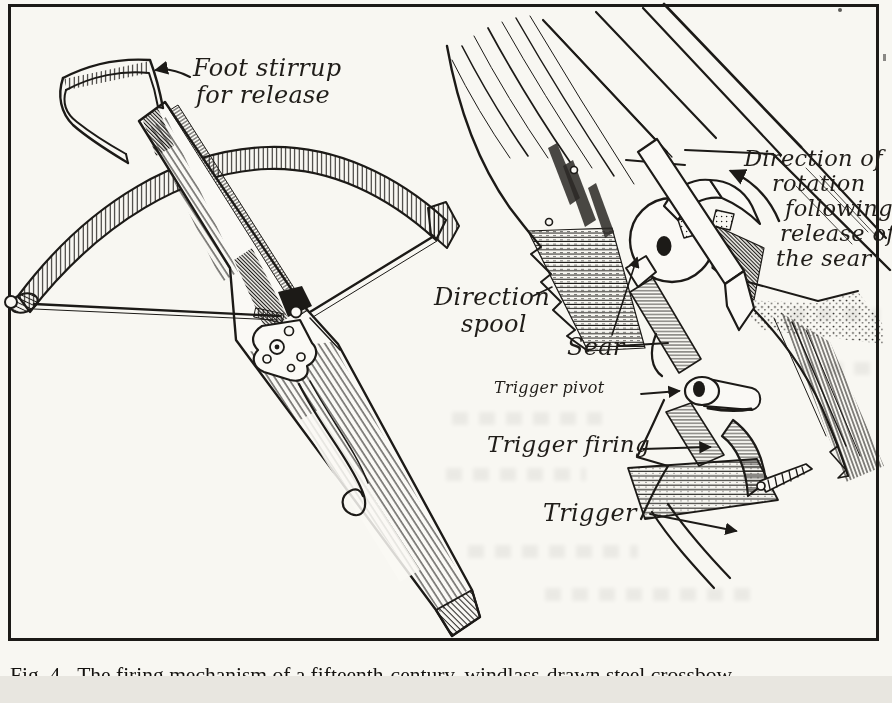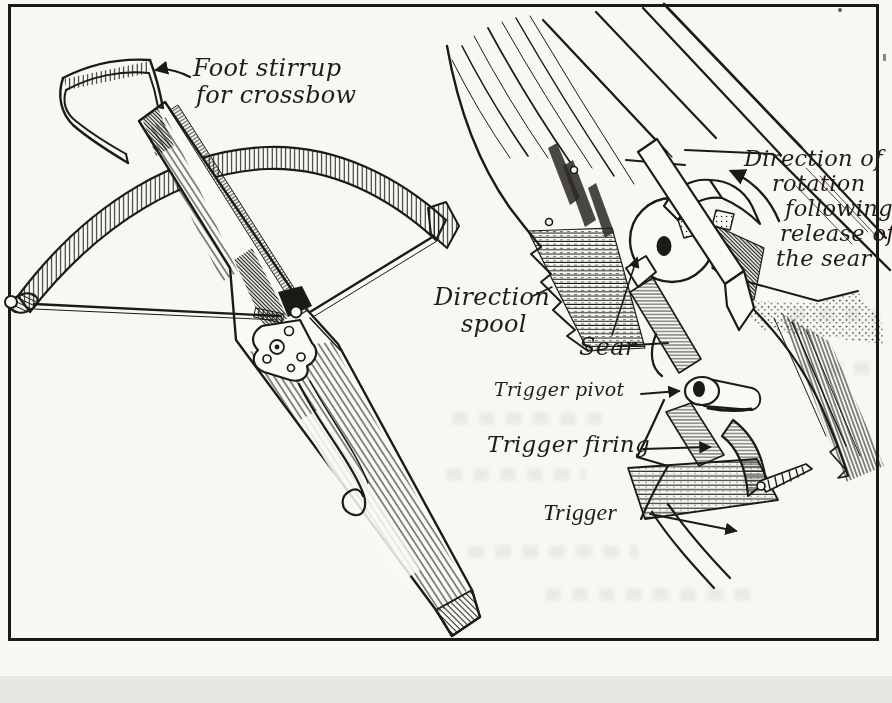--- a/index.html
+++ b/index.html
@@ -13,24 +13,24 @@
   .lbl-foot{left:193px;top:55px;font-size:24px;line-height:27px;}
   .lbl-foot span:nth-child(2){margin-left:3px;}
   .lbl-dir{left:738px;top:146px;font-size:22.5px;line-height:25px;}
   .lbl-dir span:nth-child(1){margin-left:6px;}
   .lbl-dir span:nth-child(2){margin-left:34px;}
   .lbl-dir span:nth-child(3){margin-left:47px;}
   .lbl-dir span:nth-child(4){margin-left:42px;}
   .lbl-dir span:nth-child(5){margin-left:38px;}
   .lbl-spool{left:434px;top:284px;font-size:24px;line-height:27px;}
   .lbl-spool span:nth-child(2){margin-left:27px;}
-  .lbl-sear{left:567px;top:333px;font-size:24px;margin-left:12px;}
-  .lbl-pivot{left:494px;top:378px;font-size:19px;}
+  .lbl-sear{left:567px;top:333px;font-size:24px;}
+  .lbl-pivot{left:494px;top:378px;font-size:16px;}
   .lbl-spring{left:487px;top:431px;font-size:23px;}
-  .lbl-trigger{left:543px;top:499px;font-size:24px;font-family:Liberation Serif, serif;}
+  .lbl-trigger{left:543px;top:499px;font-size:24px;}
   .caption{position:absolute;left:10px;top:663px;width:876px;display:flex;gap:17px;
            font-family:"Liberation Serif",serif;font-size:21.5px;color:#14120f;}
   .caption .figno{white-space:nowrap;}
   .bleed{position:absolute;height:13px;opacity:.05;filter:blur(2px);
          background:repeating-linear-gradient(90deg,#000 0 16px,transparent 16px 27px);}
 </style>
 </head>
 <body>
 
 <div class="page">
@@ -228,21 +228,21 @@
 
   <div class="bleed" style="left:452px;top:412px;width:150px;"></div>
   <div class="bleed" style="left:446px;top:468px;width:140px;"></div>
   <div class="bleed" style="left:468px;top:545px;width:170px;"></div>
   <div class="bleed" style="left:790px;top:308px;width:90px;"></div>
   <div class="bleed" style="left:800px;top:362px;width:80px;"></div>
   <div class="bleed" style="left:545px;top:588px;width:210px;"></div>
 
   <div class="hand lbl-foot">
     <span>Foot stirrup</span>
-    <span>for crossbow</span>
+    <span>for release</span>
   </div>
 
   <div class="hand lbl-dir">
     <span>Direction of</span>
     <span>rotation</span>
     <span>following</span>
     <span>release of</span>
     <span>the sear</span>
   </div>
 
@@ -252,14 +252,18 @@
   </div>
 
   <div class="hand lbl-sear">Sear</div>
 
   <div class="hand lbl-pivot">Trigger pivot</div>
 
   <div class="hand lbl-spring">Trigger firing</div>
 
   <div class="hand lbl-trigger">Trigger</div>
 
+  <div class="caption">
+    <span class="figno">Fig. 4</span>
+    <span>The firing mechanism of a fifteenth-century, windlass-drawn steel crossbow</span>
+  </div>
 
 </div>
 
 </body></html>

